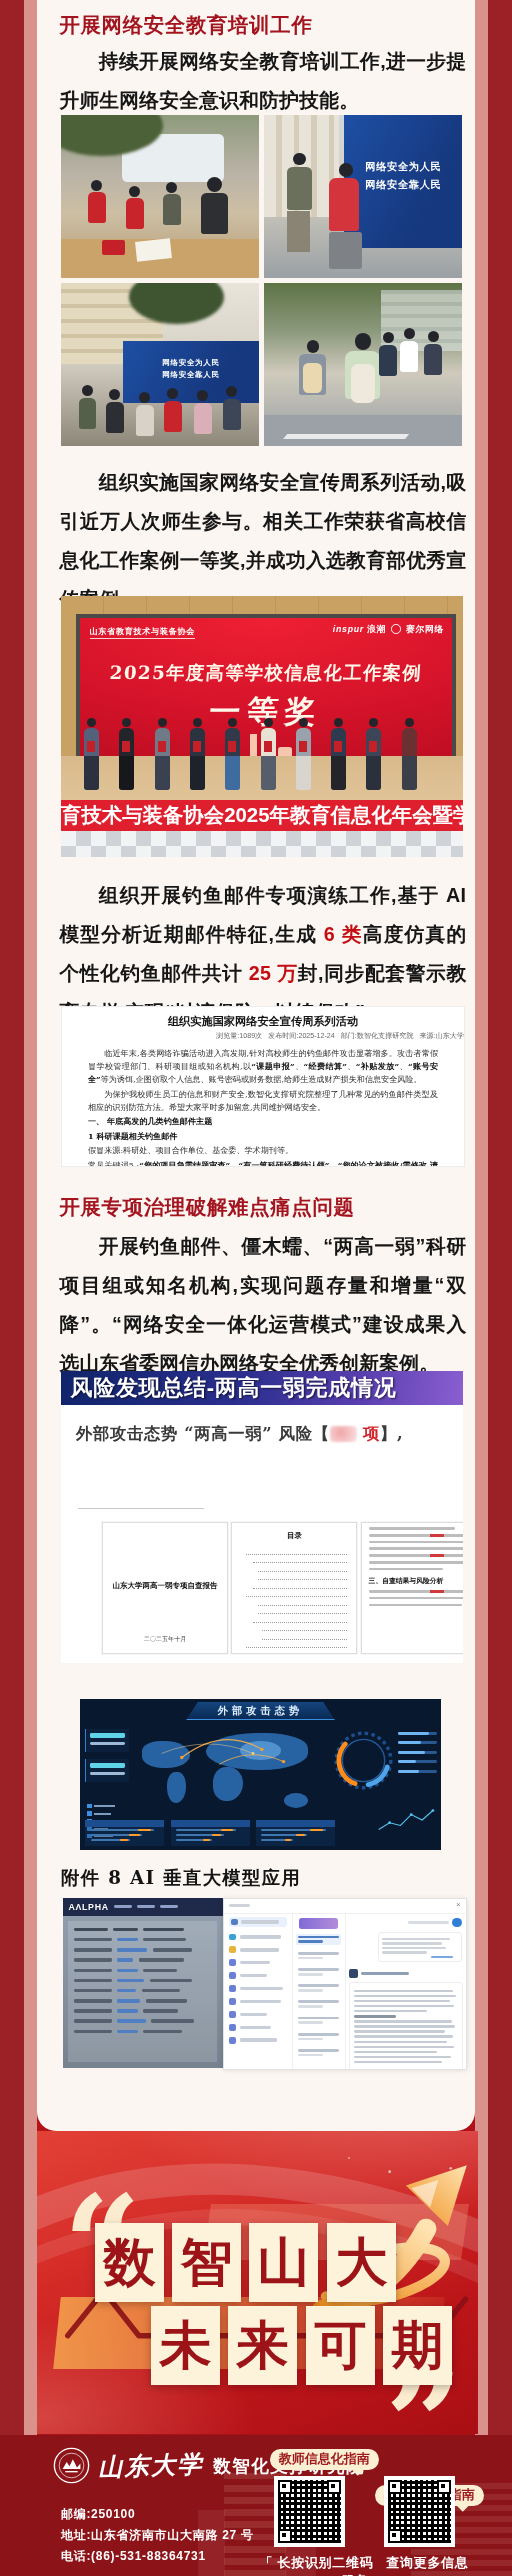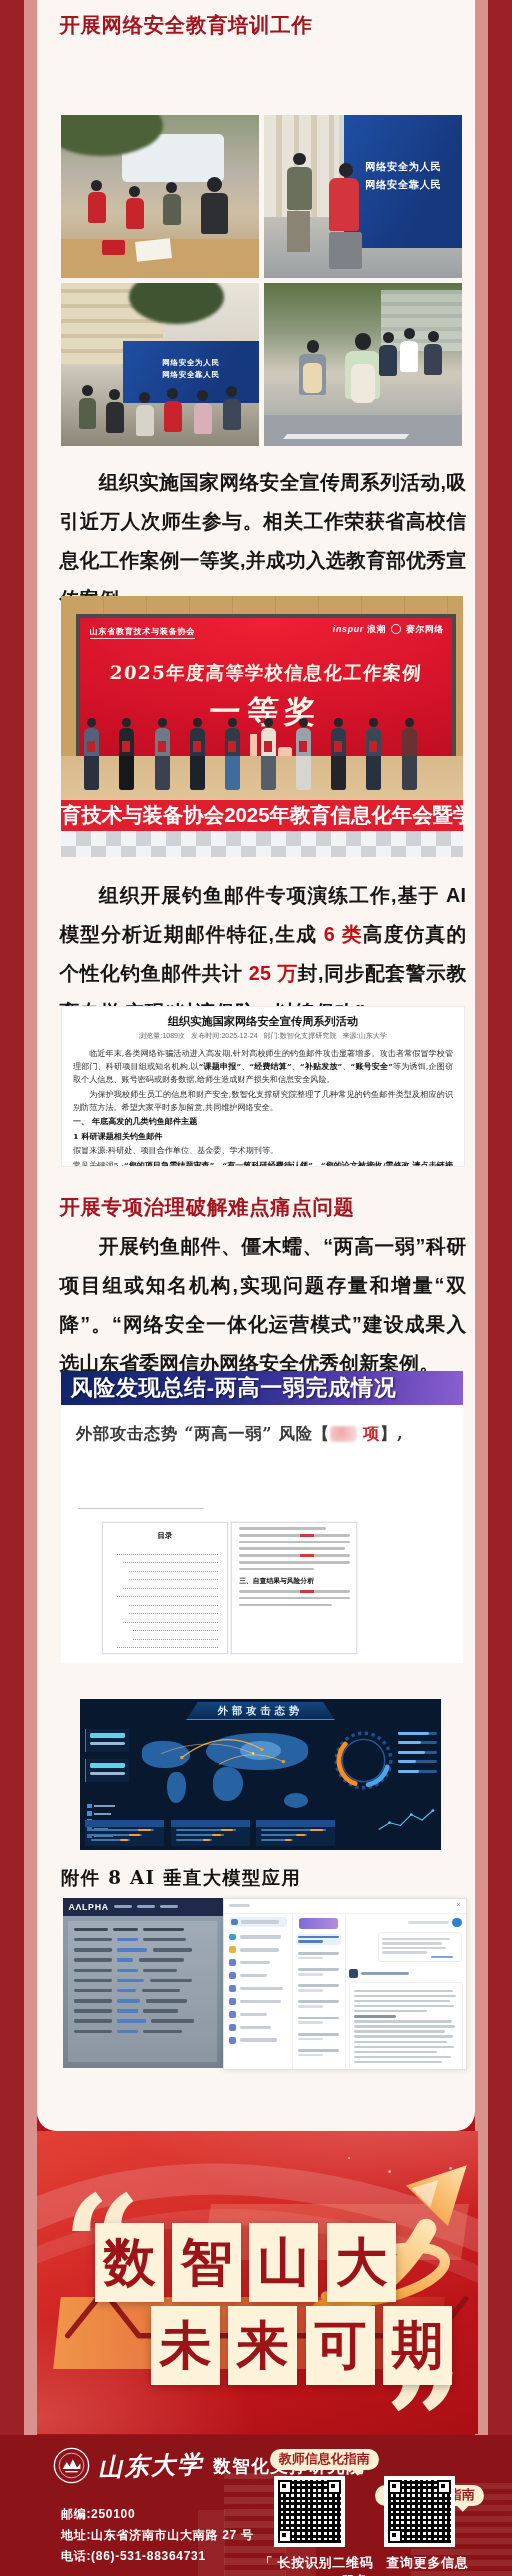--- a/index.html
+++ b/index.html
@@ -45,23 +45,23 @@
          background:linear-gradient(#d8b98b,#e3c89d);}
   .a-banner{position:absolute;left:0;right:0;top:204px;height:31px;background:#df1f2d;overflow:hidden;
             color:#fff;font-size:20.4px;font-weight:800;line-height:31px;white-space:nowrap;text-align:center;}
   .a-floor{position:absolute;left:0;right:0;bottom:0;height:26px;
            background:repeating-conic-gradient(#cfd2d6 0 25%,#f2f3f4 0 50%) 0 0/30px 30px;}
   
   .notice{position:absolute;left:24px;top:1006px;width:402px;height:159px;background:#fff;
           border:0.7px solid #ececec;overflow:hidden;font-family:"DejaVu Serif",serif;color:#2b2b2b;}
   .nt-title{margin:6.8px 6.8px 2.7px;text-align:center;font-size:11.2px;font-weight:800;color:#151515;
             font-family:"Liberation Sans",sans-serif;}
-  .nt-meta{text-align:center;font-size:7.1px;color:#666;white-space:pre-wrap;
+  .nt-meta{text-align:right;font-size:7.1px;color:#666;white-space:pre-wrap;
            font-family:"Liberation Sans",sans-serif;margin-bottom:5.4px;}
-  .nt-body{padding:0 11px;font-size:8.1px;line-height:1.62;text-align:justify;}
+  .nt-body{padding:0 26px;font-size:8.1px;line-height:1.62;text-align:justify;}
   .nt-body p{margin:0 0 1.4px;}
   .ind{text-indent:2em;}
   .nt-b{font-weight:800;color:#101010;}
   .nt-h{font-weight:800;color:#101010;margin-top:2px;}
   
   .risk{position:absolute;left:24px;top:1371px;width:402px;height:292px;}
   .risk-banner{height:34px;background:linear-gradient(95deg,#10246b 0%,#2b2f8e 45%,#5a3fb0 75%,#8a5fd0 100%);
                color:#fff;font-size:22px;font-weight:900;line-height:34px;padding-left:9.5px;letter-spacing:0.7px;
                text-shadow:1.4px 1.4px 2px rgba(0,0,0,.55);white-space:nowrap;overflow:hidden;}
   .risk-body{position:relative;height:258px;background:#fff;overflow:hidden;
@@ -182,20 +182,21 @@
 
 <div class="page">
   <div class="strip dl"></div>
   <div class="strip pl"></div>
   <div class="strip pr"></div>
   <div class="strip dr"></div>
 
   <div class="card">
 
     <div class="h-red" style="top:11px;">开展网络安全教育培训工作</div>
+    <div class="para" style="top:42px;height:88px;">持续开展网络安全教育培训工作,进一步提升师生网络安全意识和防护技能。</div>
 
     <div class="grid">
 
       <div class="photo" style="background:linear-gradient(180deg,#8e9a7c 0%,#b9b2a6 35%,#cdbfa4 60%,#b59a72 100%);">
         <div style="position:absolute;left:61px;top:19px;width:102px;height:48px;background:#e9eef1;border-radius:5.4px;"></div>
         <div style="position:absolute;left:-20.4px;top:-20.4px;width:122px;height:61px;background:#4c6138;border-radius:50%;filter:blur(1.4px);"></div>
         <div class="fig" style="left:27px;top:65px;">
             <div class="hd"></div>
             <div class="bd" style="background:#c8242c;"></div>
           </div>
@@ -388,20 +389,24 @@
 
     <div class="h-red" style="top:1193px;">开展专项治理破解难点痛点问题</div>
     <div class="para" style="top:1227px;height:129px;">开展钓鱼邮件、僵木蠕、“两高一弱”科研项目组或知名机构,实现问题存量和增量“双降”。“网络安全一体化运营模式”建设成果入选山东省委网信办网络安全优秀创新案例。</div>
 
     <div class="risk">
       <div class="risk-banner">风险发现总结-两高一弱完成情况</div>
       <div class="risk-body">
         <div class="risk-line" style="margin-top:12.2px;"><span>外部攻击态势 “两高一弱” 风险【</span><span class="blur"></span> <span class="unit">项</span><span>】,</span></div>
         <div class="divider"></div>
         <div class="pages">
+          <div class="pg">
+            <div class="t">山东大学两高一弱专项自查报告</div>
+            <div class="d">二〇二五年十月</div>
+          </div>
           <div class="pg">
             <div class="toct">目录</div>
             <div style="margin-top:23px;">
               <i class="toc"></i>
                 <i class="toc" style="margin-left:20.4px;"></i>
               <i class="toc" style="margin-left:26px;"></i>
                 <i class="toc" style="margin-left:26px;"></i>
               <i class="toc" style="margin-left:20.4px;"></i>
                 <i class="toc"></i>
               <i class="toc" style="margin-left:26px;"></i>

